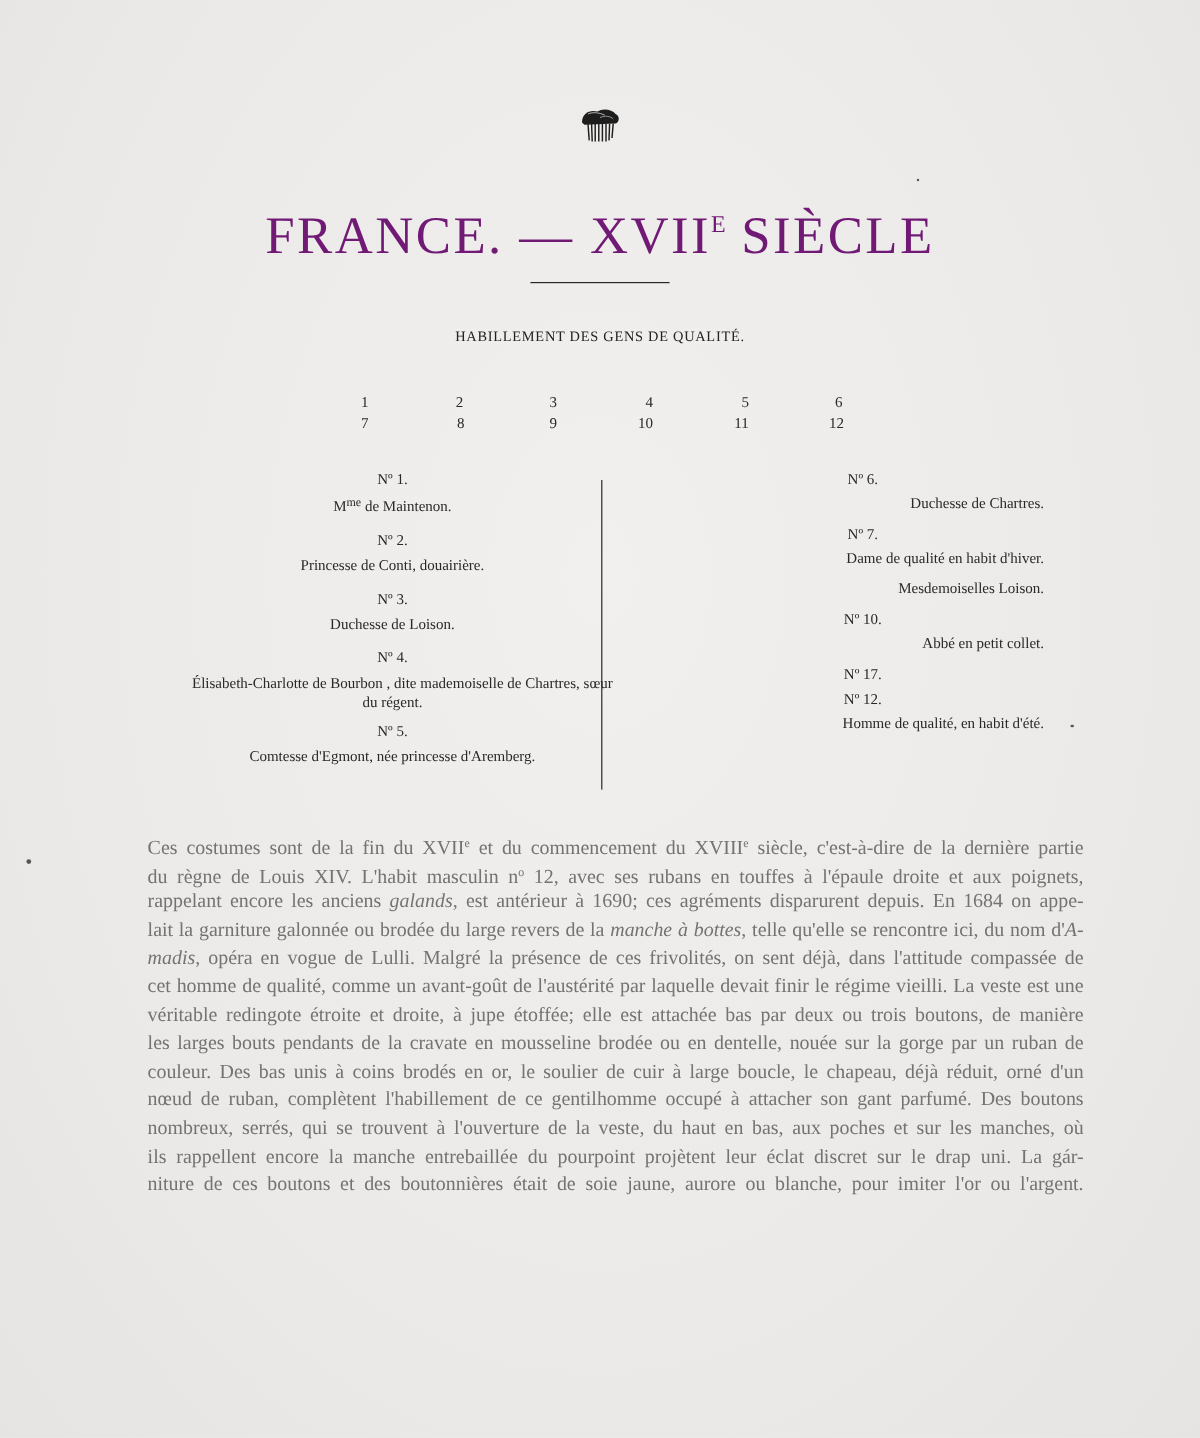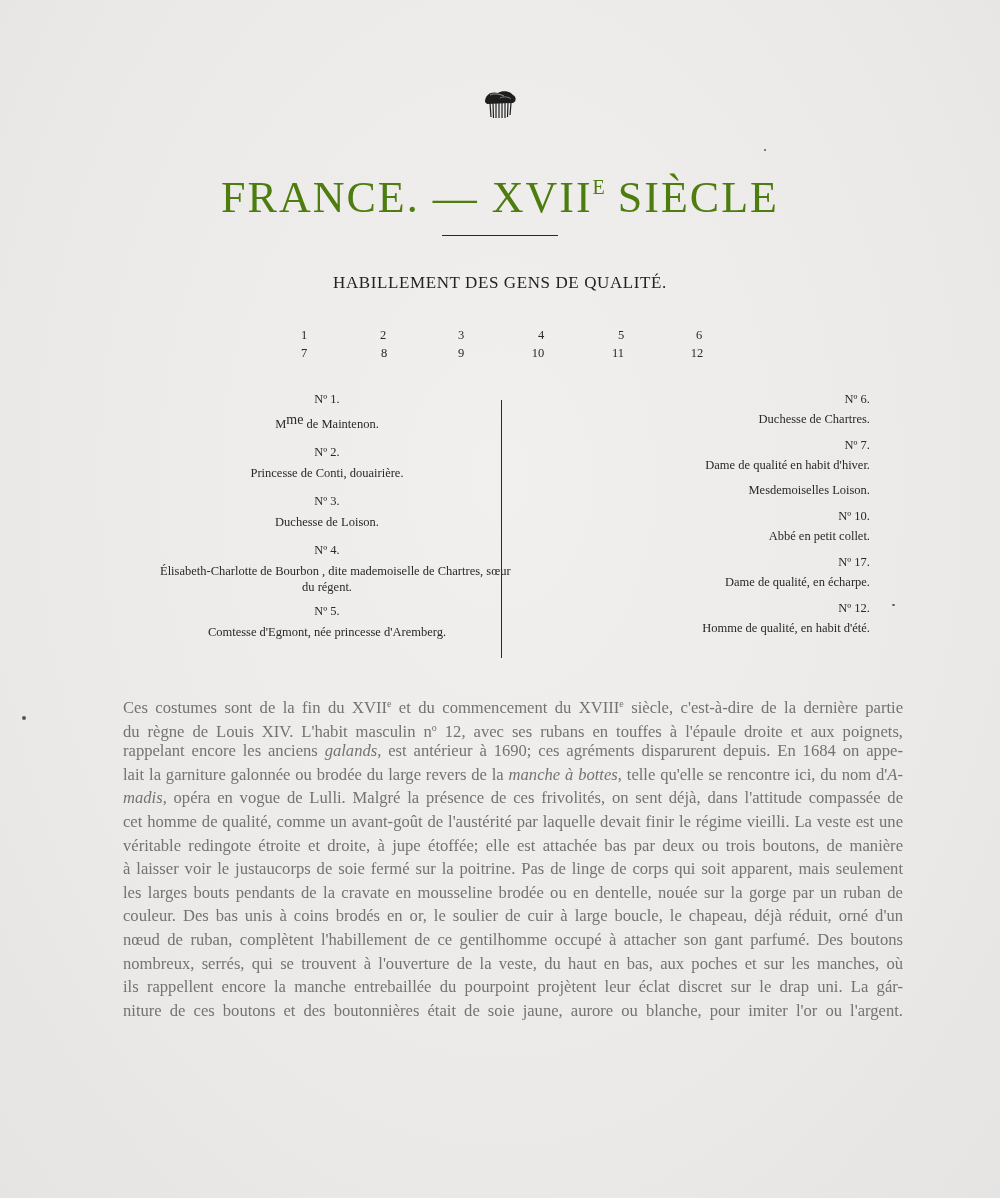--- a/index.html
+++ b/index.html
@@ -28,40 +28,40 @@
     }
     .title {
       position: absolute;
       left: 0; top: 162px;
       width: 1000px;
       text-align: center;
       font-family: "Liberation Serif", "DejaVu Serif", serif;
       font-size: 44px;
       letter-spacing: 2px;
       line-height: 50px;
-      color: #4d7c0f;
+      color: #701a75;
     }
     .title sup {
       font-size: 20px;
       vertical-align: 18px;
       letter-spacing: 0;
     }
     .title-rule {
       position: absolute;
       left: 442px; top: 235px;
       width: 116px; height: 0;
       border-top: 1.5px solid #2a2828;
     }
     .subtitle {
       position: absolute;
       left: 0; top: 273px;
       width: 1000px;
       text-align: center;
       font-family: "Liberation Serif", "DejaVu Serif", serif;
-      font-size: 17px;
+      font-size: 12px;
       letter-spacing: 0.6px;
       color: #222;
     }
     .key-grid {
       position: absolute;
       top: 328px; left: 0;
       width: 1000px;
       font-family: "Liberation Serif", serif;
       font-size: 12.5px;
       color: #2a2828;
@@ -88,24 +88,24 @@
       height: 18px;
       line-height: 18px;
       margin-bottom: 4px;
     }
     .legend .name {
       line-height: 16px;
       margin-bottom: 11px;
     }
     .legend .name.two-line { margin-bottom: 7px; }
     .legend sup {
-      font-size: 14px;
+      font-size: 10px;
       vertical-align: 4px;
     }
-    .legend.right .no { margin-bottom: 3px; text-align: right; }
+    .legend.right .no { margin-bottom: 3px; }
     .legend.right .name { margin-bottom: 9px; text-align: right; }
     .divider {
       position: absolute;
       left: 501px; top: 400px;
       width: 0; height: 258px;
       border-left: 1.5px solid #2a2828;
     }
     .body-text {
       position: absolute;
       left: 123px; top: 692px;
@@ -208,35 +208,33 @@
 
     <div class="no">Nº 7.</div>
     <div class="name">Dame de qualité en habit d'hiver.</div>
 
     <div class="name">Mesdemoiselles Loison.</div>
 
     <div class="no">Nº 10.</div>
     <div class="name">Abbé en petit collet.</div>
 
     <div class="no">Nº 17.</div>
-    <div class="name">Dame de qualité, en écharpe.</div>
 
     <div class="no">Nº 12.</div>
     <div class="name">Homme de qualité, en habit d'été.</div>
   </div>
 
   <div class="body-text">
     <span class="line first"><span>Ces costumes sont de la fin du XVII</span><sup>e</sup><span> et du commencement du XVIII</span><sup>e</sup><span> siècle, c'est-à-dire de la dernière partie</span></span>
     <span class="line"><span>du règne de Louis XIV. L'habit masculin n</span><sup>o</sup><span> 12, avec ses rubans en touffes à l'épaule droite et aux poignets,</span></span>
     <span class="line"><span>rappelant encore les anciens </span><i>galands</i><span>, est antérieur à 1690; ces agréments disparurent depuis. En 1684 on appe-</span></span>
     <span class="line"><span>lait la garniture galonnée ou brodée du large revers de la </span><i>manche à bottes</i><span>, telle qu'elle se rencontre ici, du nom d'</span><i>A-</i></span>
     <span class="line"><i>madis</i><span>, opéra en vogue de Lulli. Malgré la présence de ces frivolités, on sent déjà, dans l'attitude compassée de</span></span>
     <span class="line">cet homme de qualité, comme un avant-goût de l'austérité par laquelle devait finir le régime vieilli. La veste est une</span>
     <span class="line">véritable redingote étroite et droite, à jupe étoffée; elle est attachée bas par deux ou trois boutons, de manière</span>
-    <span class="line">à laisser voir le justaucorps de soie fermé sur la poitrine. Pas de linge de corps qui soit apparent, mais seulement</span>
     <span class="line">les larges bouts pendants de la cravate en mousseline brodée ou en dentelle, nouée sur la gorge par un ruban de</span>
     <span class="line">couleur. Des bas unis à coins brodés en or, le soulier de cuir à large boucle, le chapeau, déjà réduit, orné d'un</span>
     <span class="line">nœud de ruban, complètent l'habillement de ce gentilhomme occupé à attacher son gant parfumé. Des boutons</span>
     <span class="line">nombreux, serrés, qui se trouvent à l'ouverture de la veste, du haut en bas, aux poches et sur les manches, où</span>
     <span class="line">ils rappellent encore la manche entrebaillée du pourpoint projètent leur éclat discret sur le drap uni. La gár-</span>
     <span class="line last">niture de ces boutons et des boutonnières était de soie jaune, aurore ou blanche, pour imiter l'or ou l'argent.</span>
   </div>
 
   <div class="speck" style="left:22px;top:716px;width:4px;height:4px;"></div>
   <div class="speck" style="left:764px;top:149px;width:2px;height:2px;"></div>

